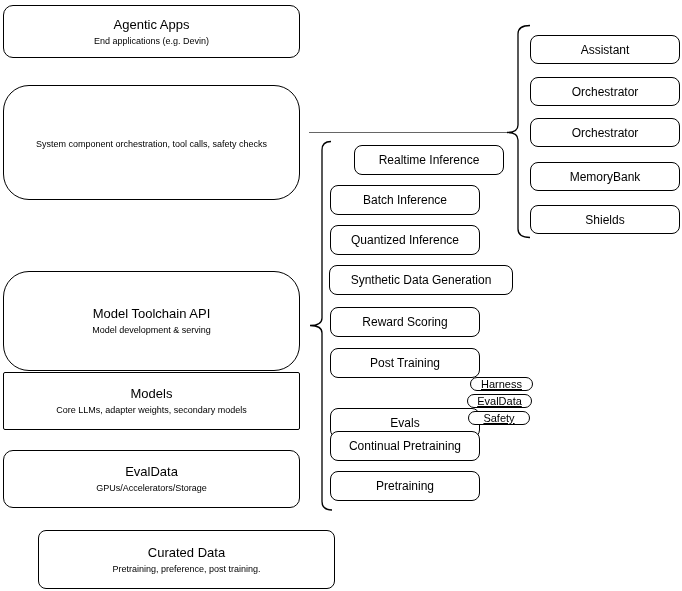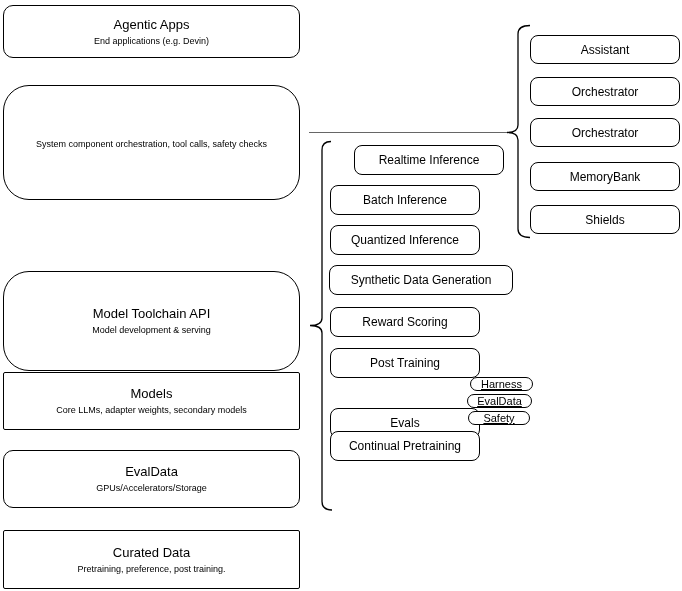--- a/index.html
+++ b/index.html
@@ -55,21 +55,21 @@
     margin-top: 3px;
     white-space: nowrap;
   }
   
   .lbox { left: 3px; width: 297px; }
   .b1 { top: 5px;   height: 53px;  border-radius: 10px; text-align: center; }
   .b2 { top: 85px;  height: 115px; border-radius: 26px; }
   .b3 { top: 223px; height: 100px; border-radius: 26px; margin-top: 48px; }
   .b4 { top: 372px; height: 58px;  border-radius: 2px; }
   .b5 { top: 450px; height: 58px;  border-radius: 10px; }
-  .b6 { top: 530px; height: 59px;  border-radius: 2px; }
+  .b6 { top: 530px; height: 59px;  border-radius: 8px; margin-left: 35px; }
   
   .mbox {
     left: 330px; width: 150px; height: 30px;
     border-radius: 8px; font-size: 12px; white-space: nowrap;
   }
   .m1 { top: 145px; margin-left: 24px; }
   .m2 { top: 185px; }
   .m3 { top: 225px; }
   .m4 { top: 265px; left: 329px; width: 184px; }
   .m5 { top: 307px; }
@@ -141,20 +141,21 @@
   </div>
 
   <div class="node mbox m1">Realtime Inference</div>
   <div class="node mbox m3">Quantized Inference</div>
   <div class="node mbox m2">Batch Inference</div>
   <div class="node mbox m4">Synthetic Data Generation</div>
   <div class="node mbox m5">Reward Scoring</div>
   <div class="node mbox m6">Post Training</div>
   <div class="node mbox m7">Evals</div>
   <div class="node mbox m8">Continual Pretraining</div>
+  <div class="node mbox m9">Pretraining</div>
 
   <div class="node oval o1">Harness</div>
   <div class="node oval o2">EvalData</div>
   <div class="node oval o3">Safety</div>
 
   <div class="node rbox r1">Assistant</div>
   <div class="node rbox r2">Orchestrator</div>
   <div class="node rbox r3">Orchestrator</div>
   <div class="node rbox r4">MemoryBank</div>
   <div class="node rbox r5">Shields</div>

